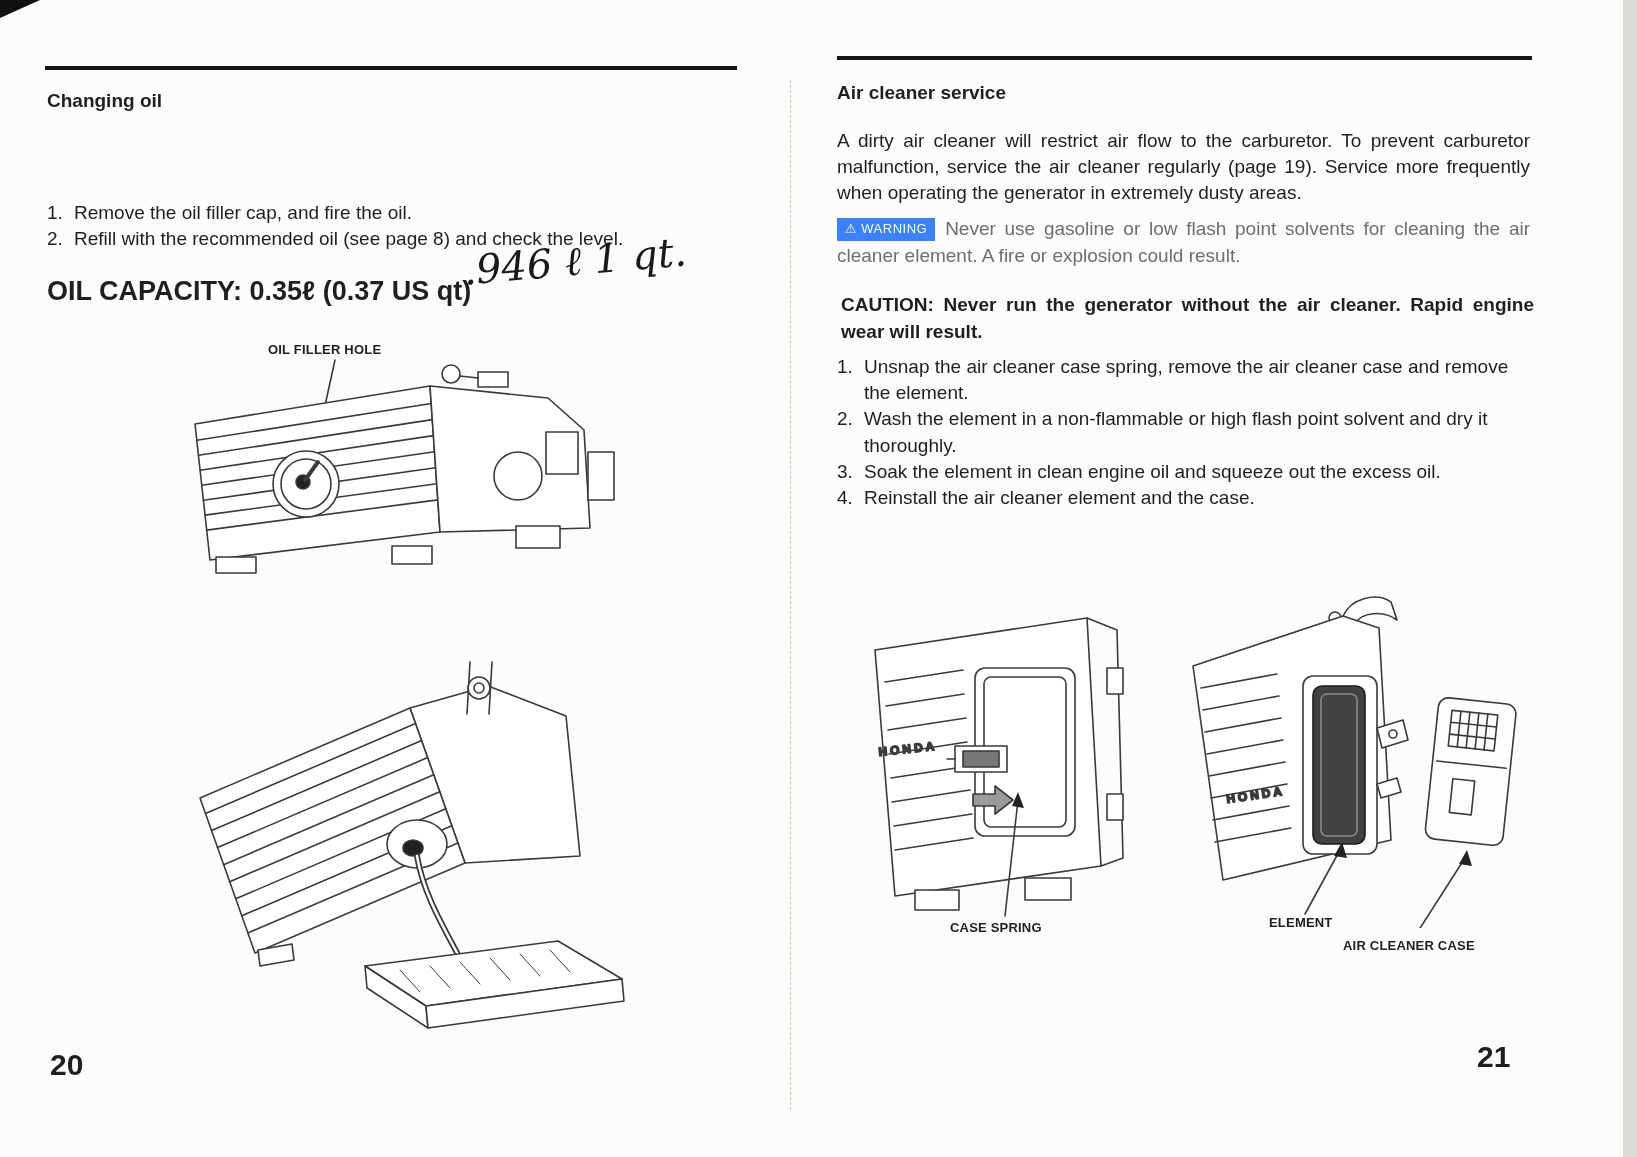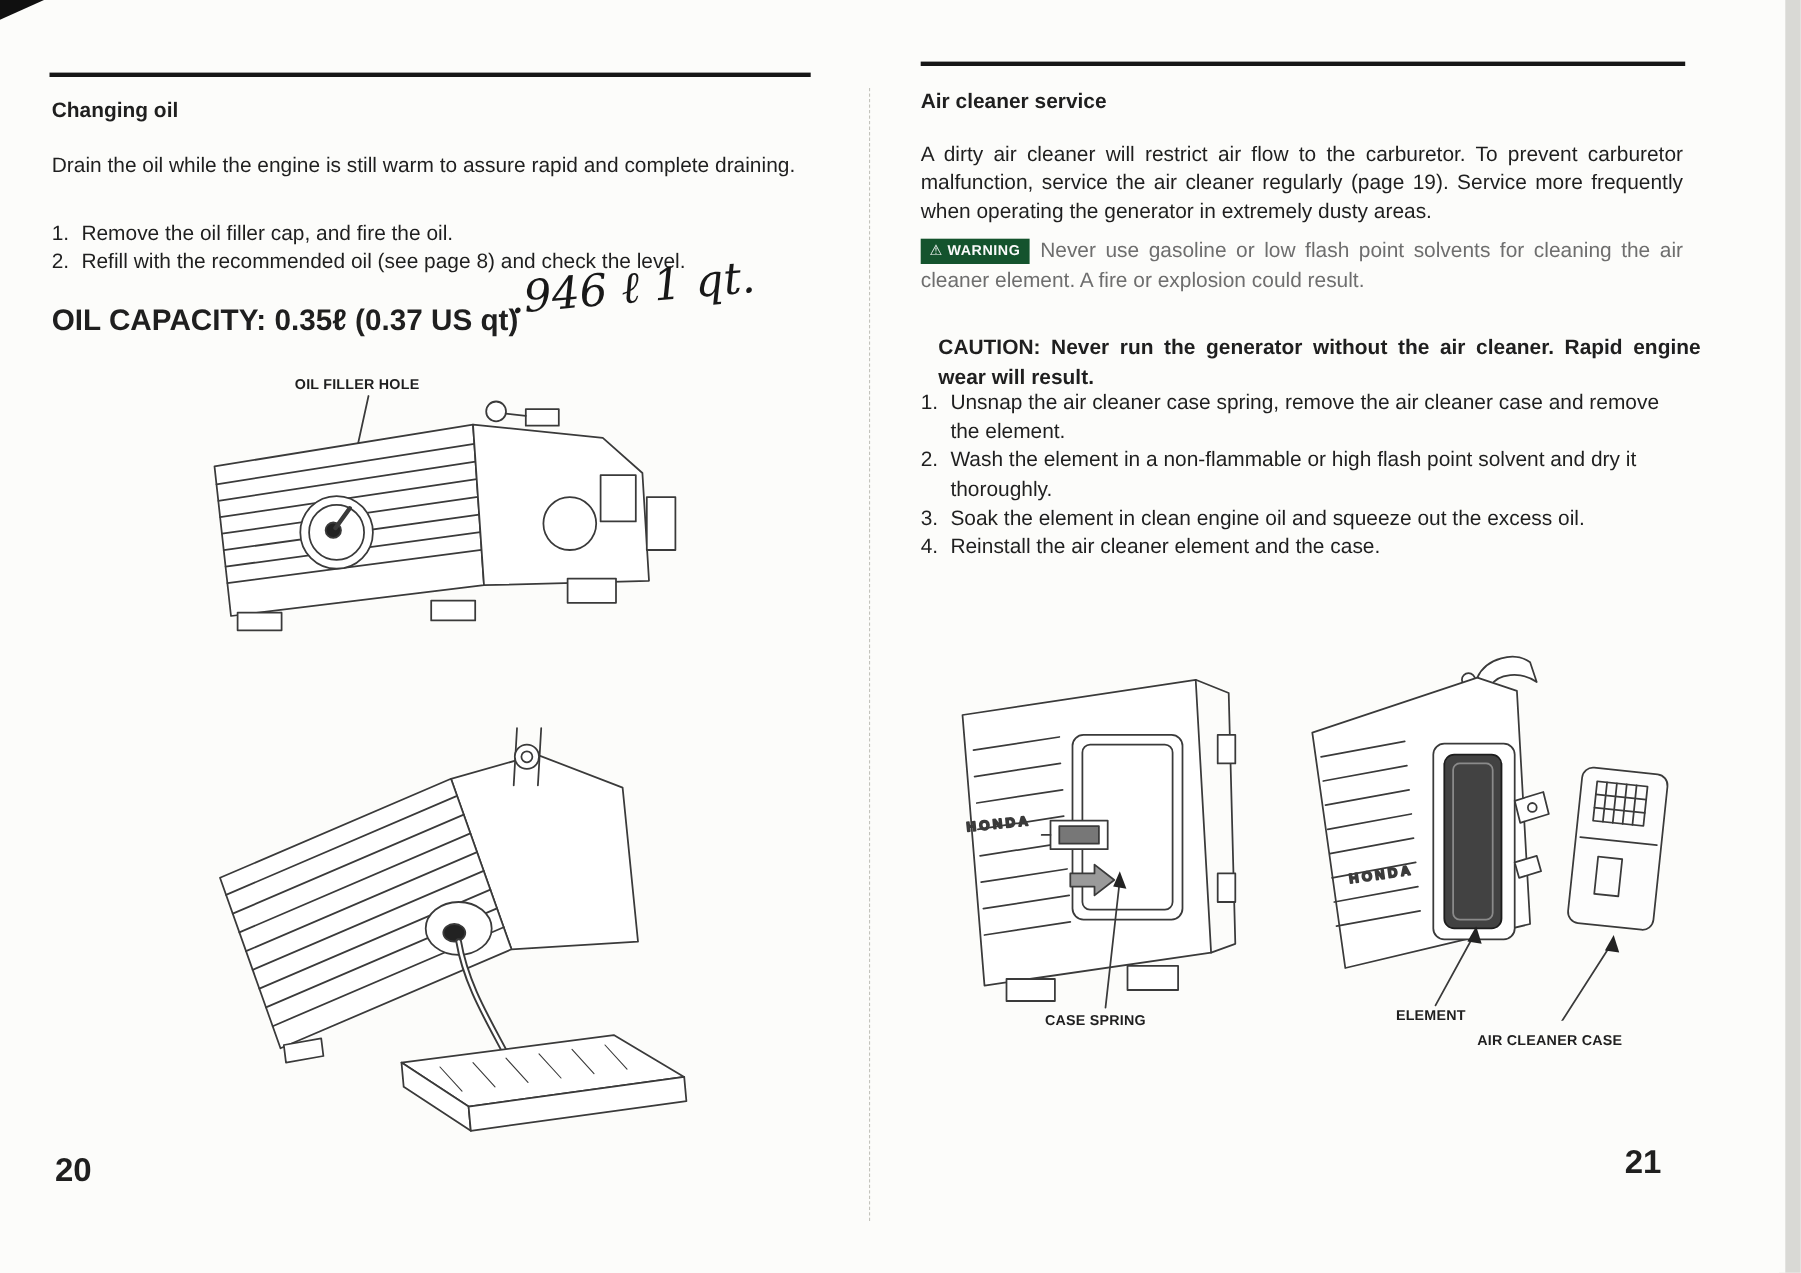--- a/index.html
+++ b/index.html
@@ -71,30 +71,30 @@
   }
 
   .warning-p {
     position: absolute; margin: 0;
     font-size: 19px; line-height: 1.42;
     text-align: justify;
     color: #6e6e6e;
   }
   .warning-badge {
     display: inline-block;
-    background: #14532d; color: #fafafa;
-    font-size: 13px; font-weight: bold;
+    background: #3b82f6; color: #fafafa;
+    font-size: 13px; font-weight: normal;
     padding: 2px 8px 3px;
     margin-right: 10px;
     letter-spacing: .5px;
     vertical-align: 2px;
   }
 
   .caution {
-    position: absolute; margin: 16px;
+    position: absolute; margin: 4px;
     font-size: 19px; line-height: 1.42;
     font-weight: bold; text-align: justify;
   }
 
   .pageno { position: absolute; font-size: 30px; font-weight: bold; }
 
   .brand-text {
     font-family: "Liberation Sans", sans-serif;
     font-size: 12px; font-weight: bold;
     fill: #4a4a4a; letter-spacing: 3px;
@@ -105,21 +105,20 @@
 
 <div class="scan">
   <div class="corner-artifact"></div>
   <div class="divider"></div>
 
   <section class="page left">
     <div class="rule" style="top:66px"></div>
 
     <h2 class="h-title" style="top:90px; left:2px">Changing oil</h2>
 
-    <p class="body-text" style="top:138px; left:2px; width:688px">Drain the oil while the engine is still warm to assure rapid and complete draining.</p>
 
     <div class="steps" style="top:200px; left:2px; width:688px">
       <div class="step">
         <span class="step-num">1.</span>
         <span class="step-text">Remove the oil filler cap, and fire the oil.</span>
       </div>
       <div class="step">
         <span class="step-num">2.</span>
         <span class="step-text">Refill with the recommended oil (see page 8) and check the level.</span>
       </div>

